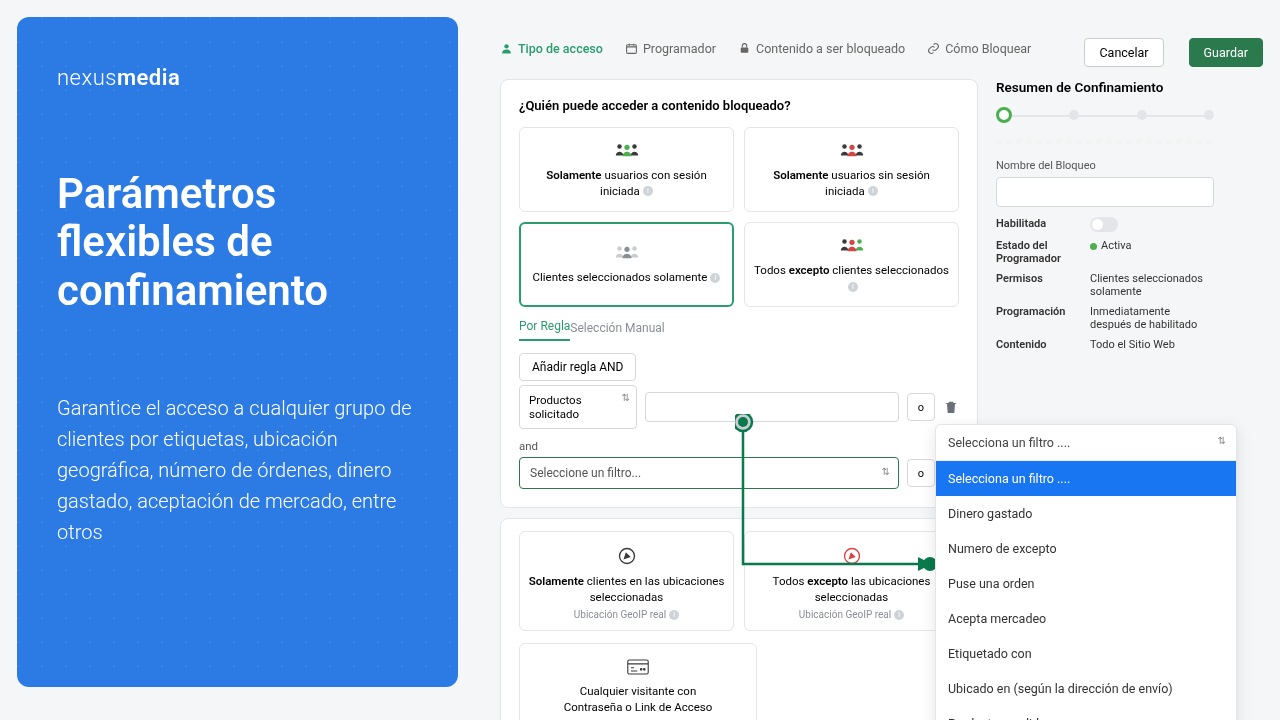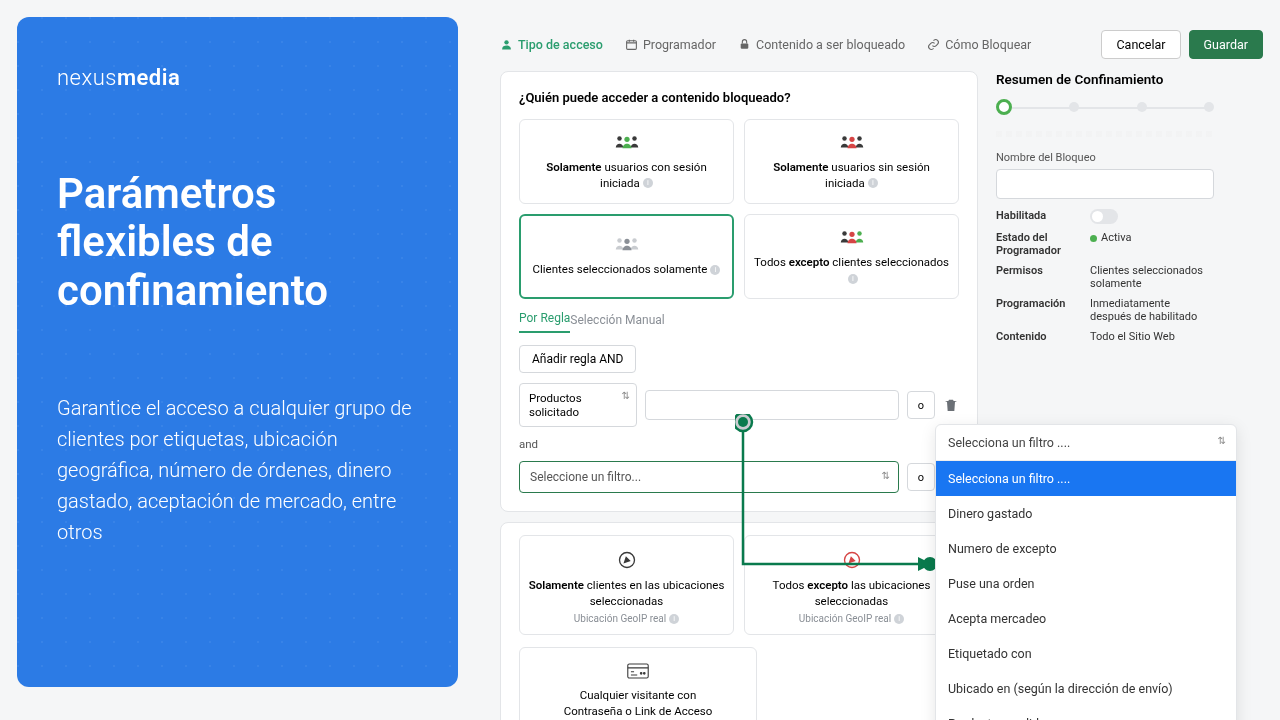--- a/index.html
+++ b/index.html
@@ -15,21 +15,21 @@
 .promo .logo b { font-weight: 600; }
 .promo h1 { font-size: 42px; line-height: 1.15; font-weight: 600; margin-bottom: 78px; }
 .promo p { font-size: 20px; line-height: 1.55; font-weight: 300; }
 
 .app { position: absolute; left: 500px; top: 30px; right: 17px; }
 
 .tabs { display: flex; gap: 22px; align-items: center; font-size: 12.5px; color: #666; margin-bottom: 12px; }
 .tab { display: flex; align-items: center; gap: 5px; cursor: pointer; }
 .tab.active { color: #2a9d6e; font-weight: 500; }
 .tab .ticon { width: 13px; height: 13px; flex-shrink: 0; }
-.hbtns { margin-left: auto; display: flex; gap: 8px; }
+.hbtns { margin-left: auto; display: flex; gap: 25px; margin-top: 8px; }
 .btn { border: 1px solid #ccc; background: #fff; padding: 6px 14px; border-radius: 4px; font-size: 12.5px; cursor: pointer; }
 .btn.primary { background: #2a7a4d; color: #fff; border-color: #2a7a4d; }
 
 .content { display: flex; gap: 18px; align-items: flex-start; }
 .panel { background: #fff; border: 1px solid #e3e5e8; border-radius: 8px; padding: 18px; width: 478px; }
 .panel h3 { font-size: 13px; font-weight: 600; margin-bottom: 14px; }
 
 .card-grid { display: grid; grid-template-columns: 1fr 1fr; gap: 10px; margin-bottom: 12px; }
 .card { border: 1px solid #e3e5e8; border-radius: 6px; padding: 14px 8px 0; text-align: center; font-size: 11.5px; cursor: pointer; min-height: 58px;
   display: flex; flex-direction: column; justify-content: center; align-items: center; position: relative; }
@@ -38,21 +38,21 @@
 .card .cap b { font-weight: 600; }
 .card .sub { font-size: 10px; color: #8a8f96; margin-top: -8px; margin-bottom: 10px; }
 .info { display: inline-block; width: 10px; height: 10px; border-radius: 50%; background: #cfd3d8; color: #fff; font-size: 7.5px; line-height: 10px; text-align: center; margin-left: 3px; vertical-align: middle; }
 .people { width: 30px; height: 18px; }
 
 .subtabs { display: flex; gap: 0; font-size: 12px; color: #8a8f96; margin: 6px 0 12px; align-items: flex-end; }
 .subtab { padding-bottom: 6px; cursor: pointer; }
 .subtab.active { color: #2a9d6e; border-bottom: 2px solid #2a9d6e; }
 
 .addbtn { border: 1px solid #d5d8dc; background: #fff; border-radius: 4px; padding: 6px 12px; font-size: 12px; cursor: pointer; text-align: center; }
-.row { display: flex; gap: 8px; align-items: center; margin-top: 10px; }
+.row { display: flex; gap: 8px; align-items: center; margin-top: 4px; }
 .sel { flex: 0 0 118px; border: 1px solid #d5d8dc; border-radius: 4px; padding: 7px 20px 7px 9px; font-size: 11.5px; background: #fff; position: relative; }
 .sel:after { content: "⇅"; position: absolute; right: 6px; top: 6px; font-size: 10px; color: #888; }
 .inp { flex: 1; border: 1px solid #d5d8dc; border-radius: 4px; padding: 7px 9px; font-size: 12px; }
 .sq { width: 28px; height: 28px; border: 1px solid #d5d8dc; border-radius: 4px; background: #fff; font-size: 11px; cursor: pointer; }
 .del { width: 16px; height: 16px; cursor: pointer; color: #6b7076; }
 .conj { font-size: 11.5px; color: #555; margin-top: 10px; }
 .selwide { border: 1.5px solid #2a7a4d; border-radius: 4px; padding: 8px 24px 8px 10px; font-size: 12px; flex: 1; position: relative; color: #555; }
 .selwide:after { content: "⇅"; position: absolute; right: 8px; top: 8px; font-size: 10px; color: #888; }
 
 .panel.sec { margin-top: 10px; }

